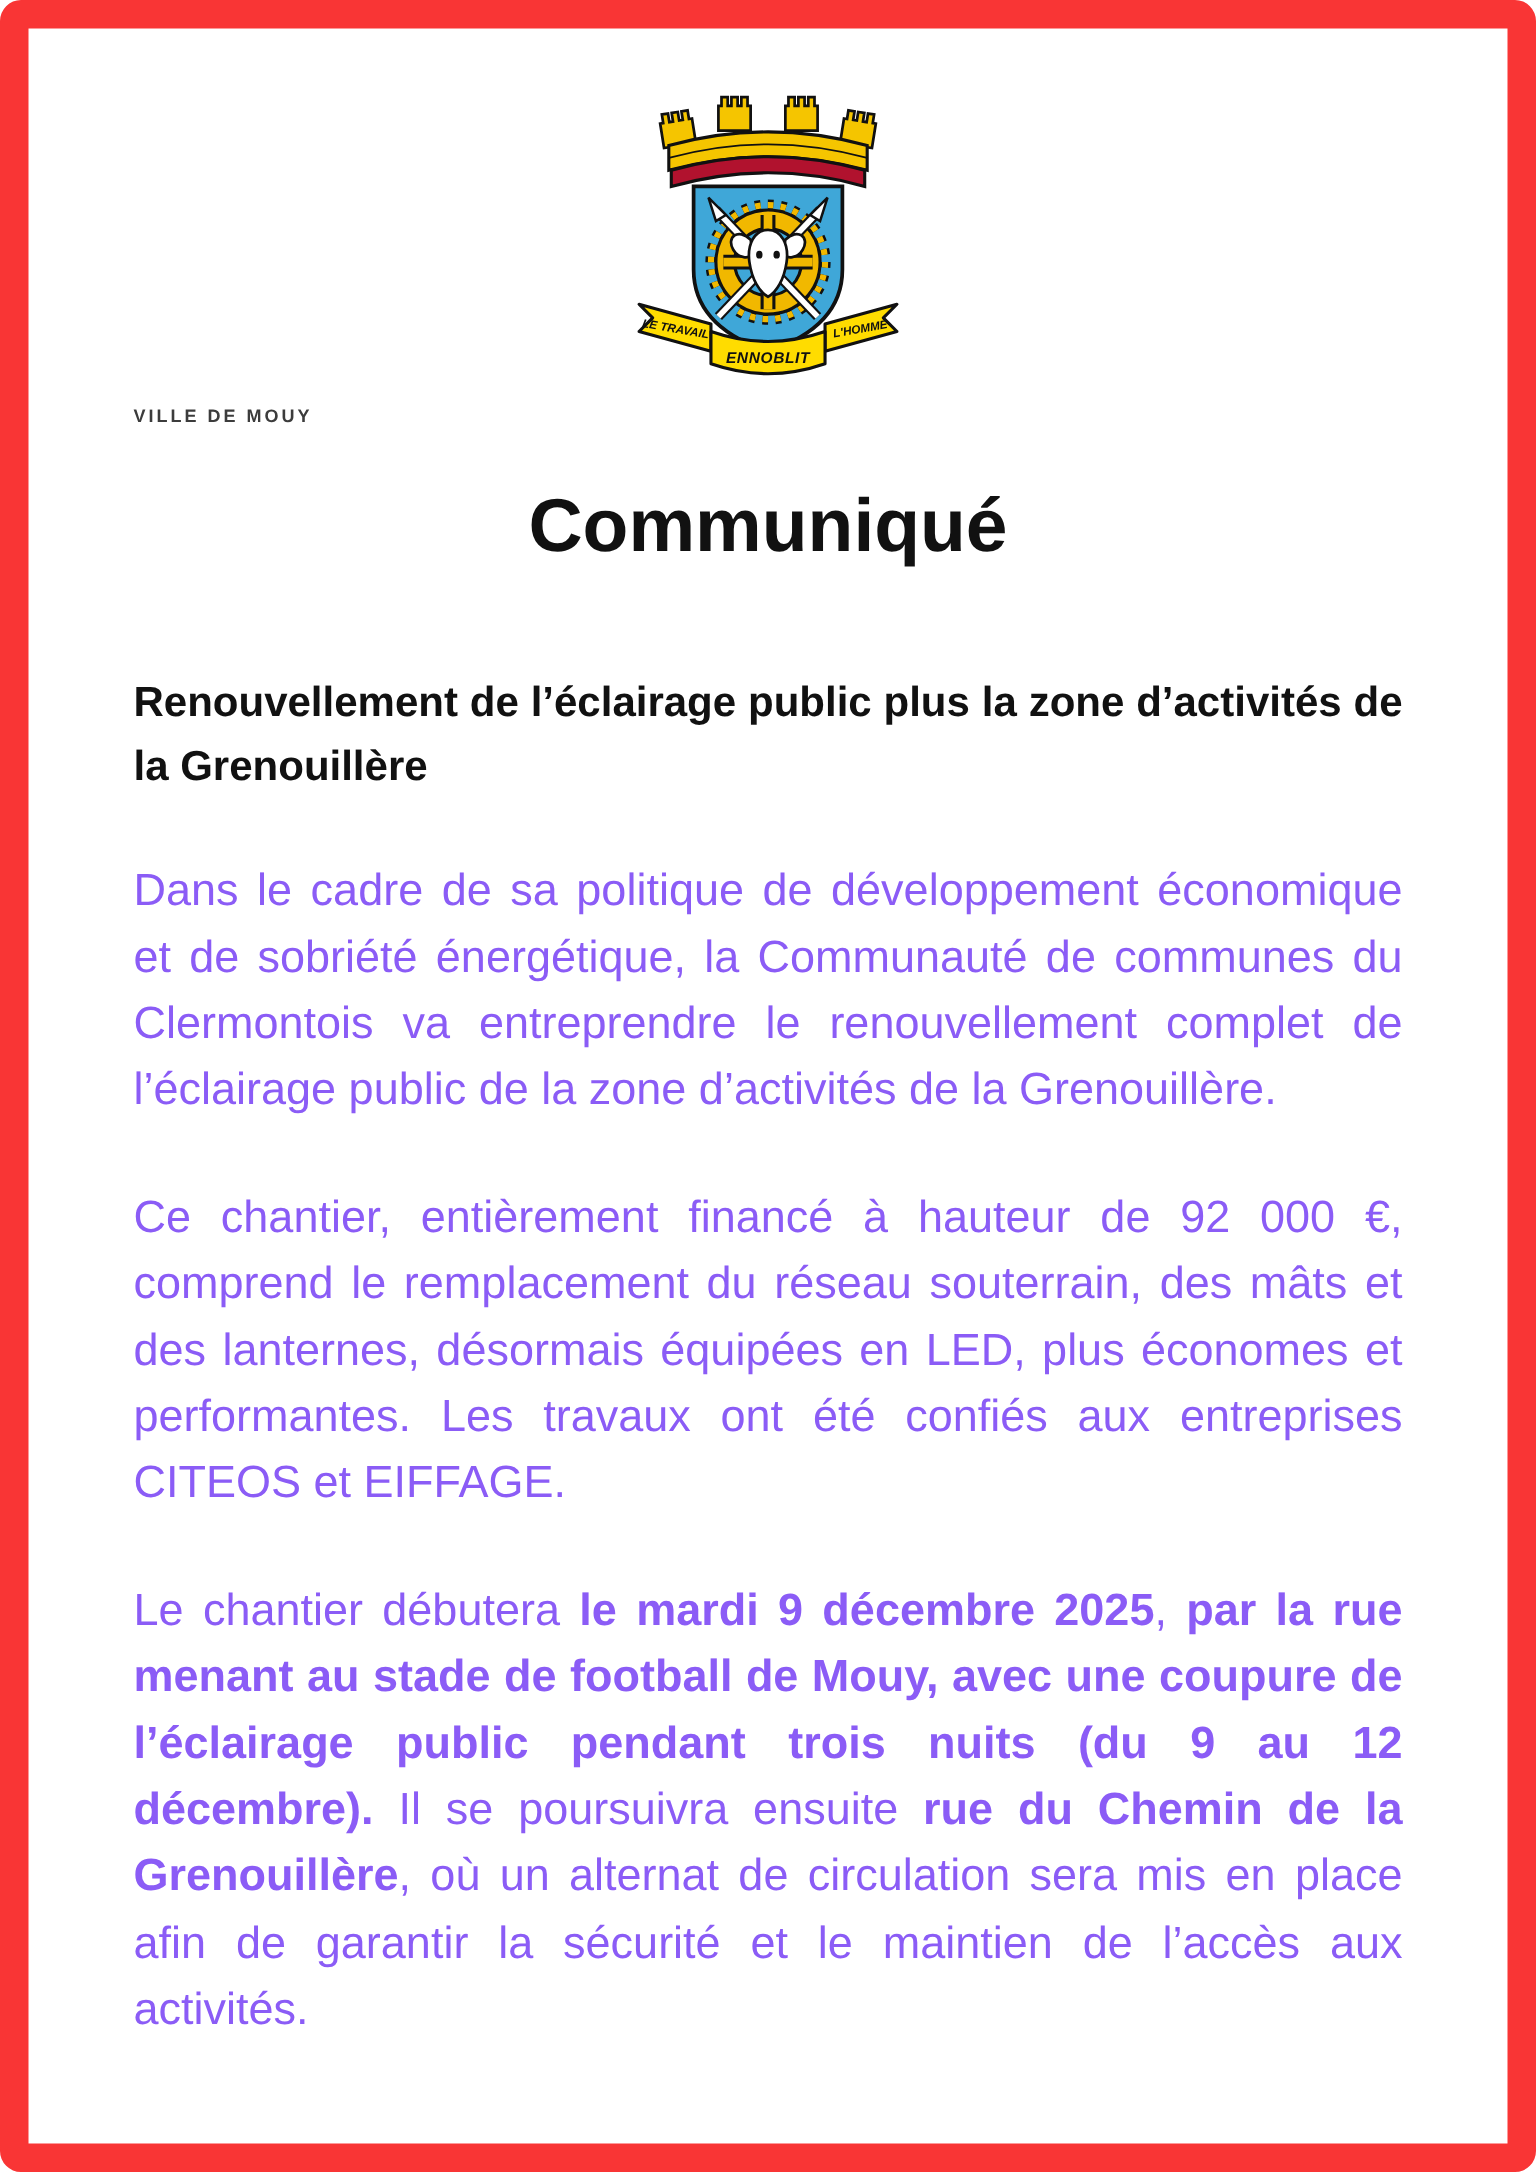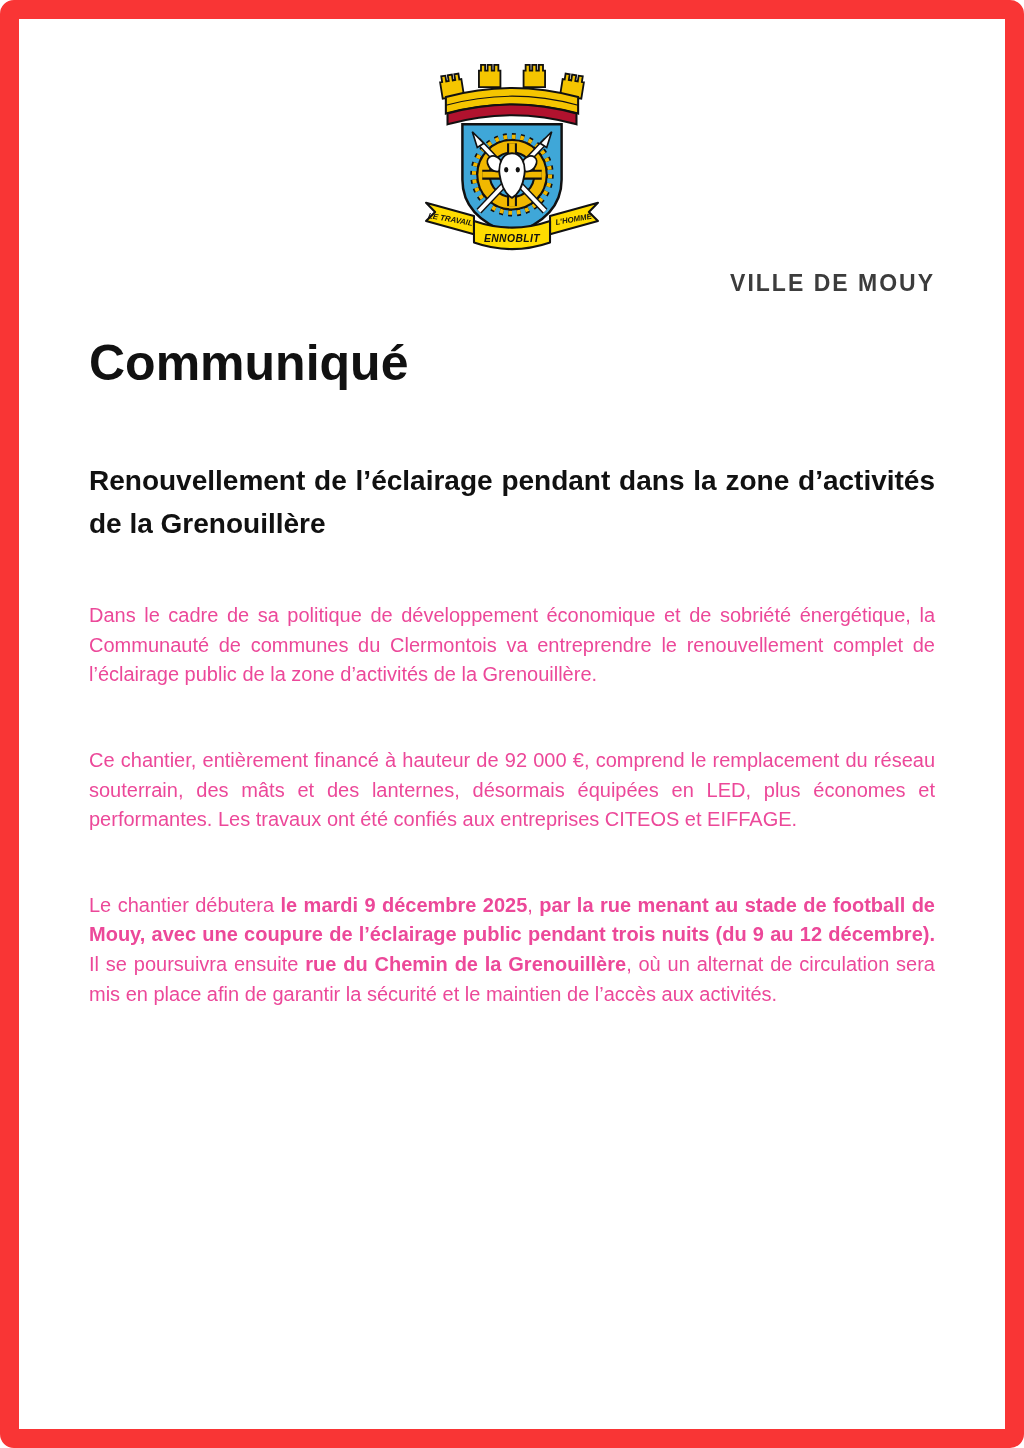--- a/index.html
+++ b/index.html
@@ -22,48 +22,48 @@
   }
   .masthead {
     text-align: center;
   }
   .masthead svg {
     display: block;
     margin: 0 auto;
   }
   .city-name {
     margin-top: 6px;
-    font-size: 23px;
+    font-size: 12px;
     font-weight: 700;
     letter-spacing: 2px;
     color: #3c3c3c;
-    text-align: right;
+    text-align: left;
   }
   h1.doc-title {
     margin: 38px 0 0 0;
     font-size: 50px;
     line-height: 1.15;
     font-weight: 800;
-    text-align: left;
+    text-align: center;
     color: #111111;
   }
   h2.doc-heading {
     margin: 66px 0 0 0;
     font-size: 28px;
     line-height: 1.55;
     font-weight: 700;
     text-align: justify;
     color: #111111;
   }
   p.para {
-    margin: 56px 0 0 0;
-    font-size: 20px;
+    margin: 40px 0 0 0;
+    font-size: 30px;
     line-height: 1.48;
     text-align: justify;
-    color: #ec4899;
+    color: #8b5cf6;
   }
   p.para .b { font-weight: 700; }
   
   .motto-text {
     font-family: "Liberation Sans", "DejaVu Sans", sans-serif;
     font-weight: 700;
     font-style: italic;
     fill: #111111;
   }
 </style>
@@ -137,21 +137,21 @@
       <text class="motto-text" x="35" y="197" font-size="9.5" text-anchor="middle" transform="rotate(10 35 197)">LE TRAVAIL</text>
       <text class="motto-text" x="185" y="197" font-size="9.5" text-anchor="middle" transform="rotate(-10 185 197)">L'HOMME</text>
       <text class="motto-text" x="110" y="221" font-size="12.5" letter-spacing="0.5" text-anchor="middle">ENNOBLIT</text>
     </svg>
 
     <div class="city-name">VILLE DE MOUY</div>
   </header>
 
   <h1 class="doc-title">Communiqué</h1>
 
-  <h2 class="doc-heading">Renouvellement de l’éclairage pendant dans la zone d’activités de la Grenouillère</h2>
+  <h2 class="doc-heading">Renouvellement de l’éclairage public plus la zone d’activités de la Grenouillère</h2>
 
   <p class="para"><span>Dans le cadre de sa politique de développement économique et de sobriété énergétique, la Communauté de communes du Clermontois va entreprendre le renouvellement complet de l’éclairage public de la zone d’activités de la Grenouillère.</span></p>
 
   <p class="para"><span>Ce chantier, entièrement financé à hauteur de 92 000 €, comprend le remplacement du réseau souterrain, des mâts et des lanternes, désormais équipées en LED, plus économes et performantes. Les travaux ont été confiés aux entreprises CITEOS et EIFFAGE.</span></p>
 
   <p class="para"><span>Le chantier débutera </span><span class="b">le mardi 9 décembre 2025</span><span>, </span><span class="b">par la rue menant au stade de football de Mouy, avec une coupure de l’éclairage public pendant trois nuits (du 9 au 12 décembre).</span><span> Il se poursuivra ensuite </span><span class="b">rue du Chemin de la Grenouillère</span><span>, où un alternat de circulation sera mis en place afin de garantir la sécurité et le maintien de l’accès aux activités.</span></p>
 
 
 </div>
 

